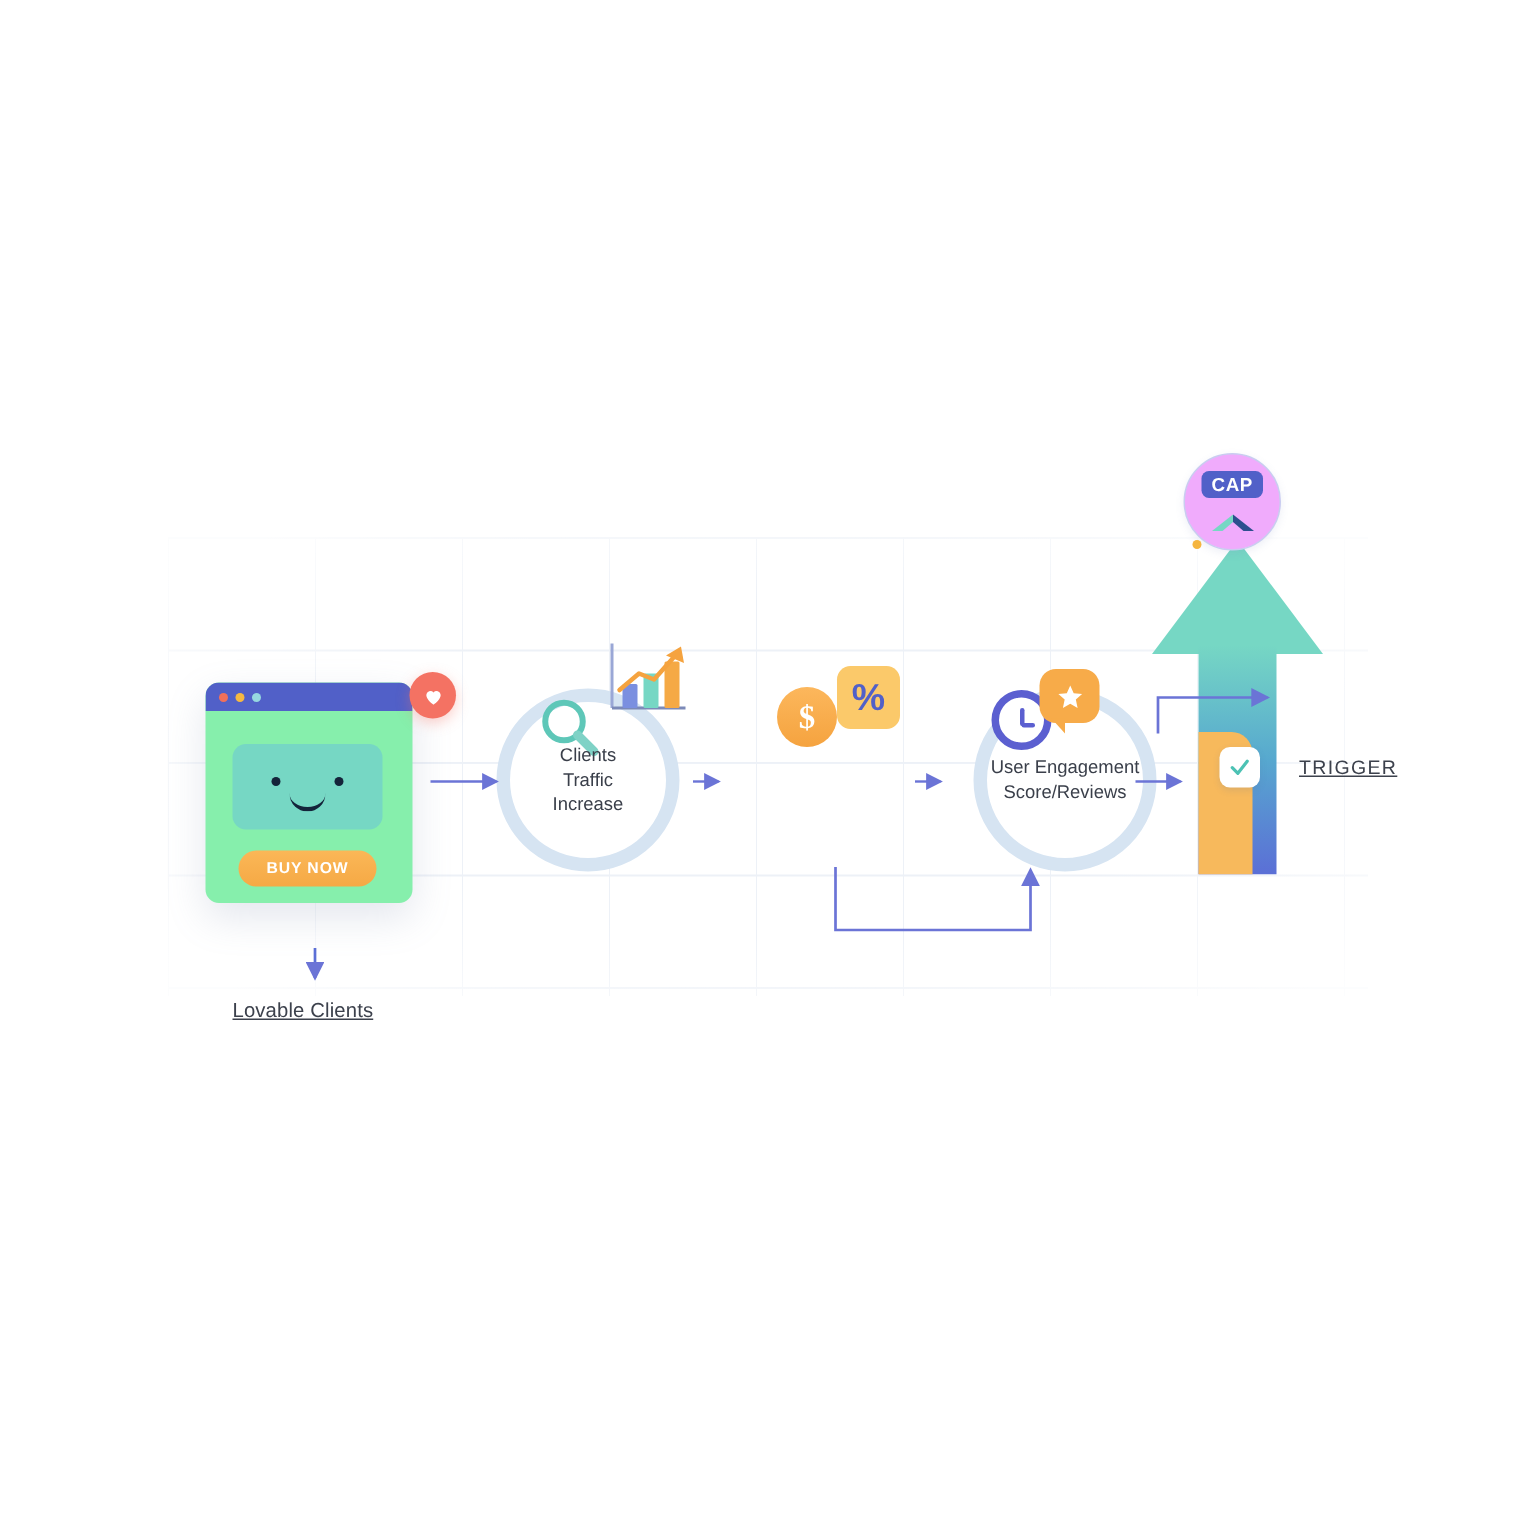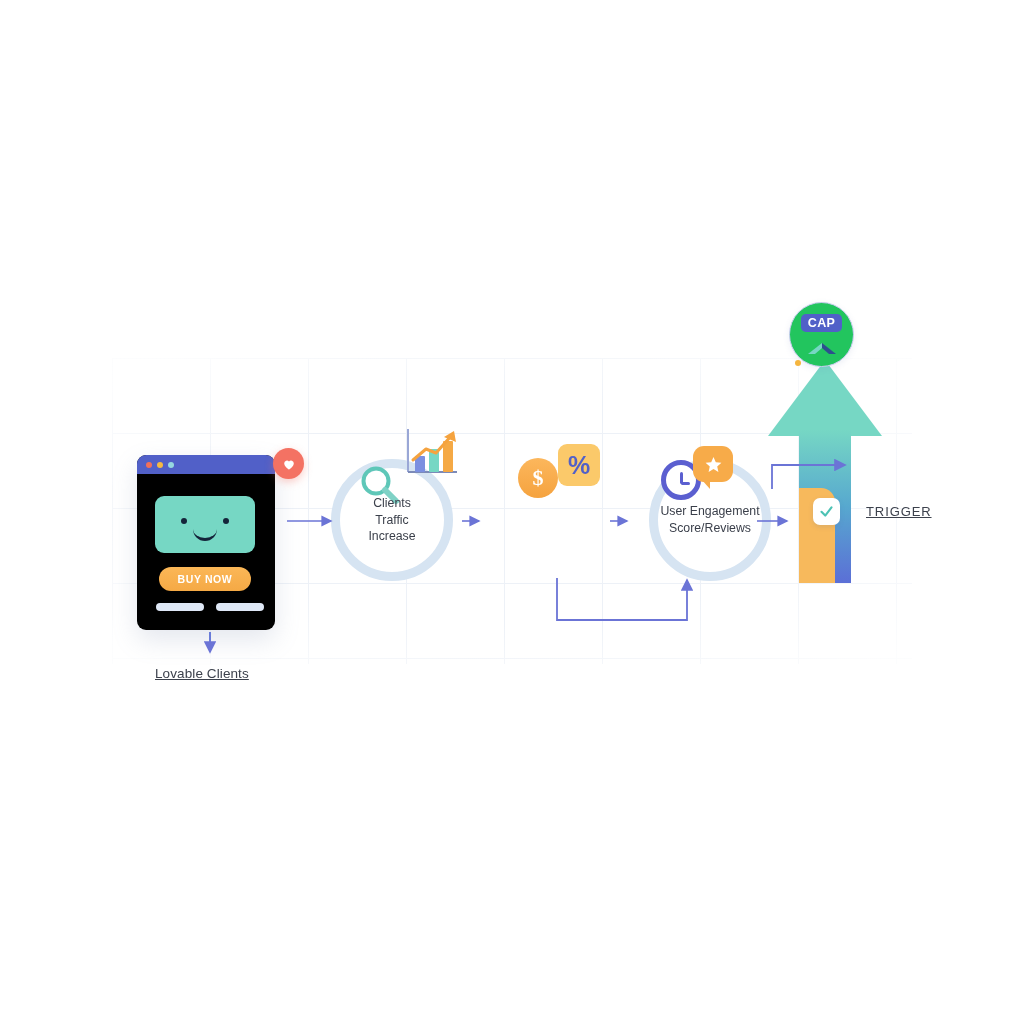--- a/index.html
+++ b/index.html
@@ -24,22 +24,22 @@
     opacity:.55;
   }
   .grid-fade{
     position:absolute;left:90px;top:340px;width:850px;height:345px;
     background:radial-gradient(ellipse at 50% 50%, rgba(255,255,255,0) 45%, rgba(255,255,255,.85) 85%);
     pointer-events:none;
   }
 
   
   .card{
-    position:absolute;left:137px;top:455px;width:138px;height:175px;
-    background:#000000;border-radius:9px;
+    position:absolute;left:137px;top:455px;width:138px;height:147px;
+    background:#86efac;border-radius:9px;
     box-shadow:0 10px 26px rgba(120,135,170,.20);
     overflow:hidden;
   }
   .card-bar{height:19px;background:#5160c8;display:flex;align-items:center;gap:5px;padding-left:9px;}
   .dot{width:6px;height:6px;border-radius:50%;}
   .dot.r{background:#f1705a;} .dot.y{background:#f5b942;} .dot.b{background:#96d8e0;}
   .screen{
     position:absolute;left:18px;top:41px;width:100px;height:57px;
     background:#76d7c4;border-radius:9px;
   }
@@ -114,21 +114,21 @@
     content:"";position:absolute;left:8px;bottom:-7px;
     border-left:9px solid transparent;border-right:0 solid transparent;
     border-top:10px solid #f7ab49;
   }
   .star-bubble svg{width:19px;height:19px;display:block;position:relative;z-index:2;}
 
   
   .bigarrow{position:absolute;left:766px;top:358px;width:118px;height:225px;}
   .cap-badge{
     position:absolute;left:789px;top:302px;width:63px;height:63px;border-radius:50%;
-    background:#22c55e;border:1.6px solid #c9cdf0;
+    background:#f0abfc;border:1.6px solid #c9cdf0;
     display:flex;flex-direction:column;align-items:center;justify-content:center;gap:10px;
     box-shadow:0 2px 6px rgba(110,120,180,.12);
   }
   .cap-pill{
     background:#5160c8;color:#fff;font-size:12.5px;font-weight:bold;
     padding:2px 7px;border-radius:5px;letter-spacing:.4px;
   }
   .cap-chev{width:30px;height:13px;display:block;}
   .cap-dot{
     position:absolute;left:795px;top:360px;width:6px;height:6px;border-radius:50%;background:#f5b53f;

